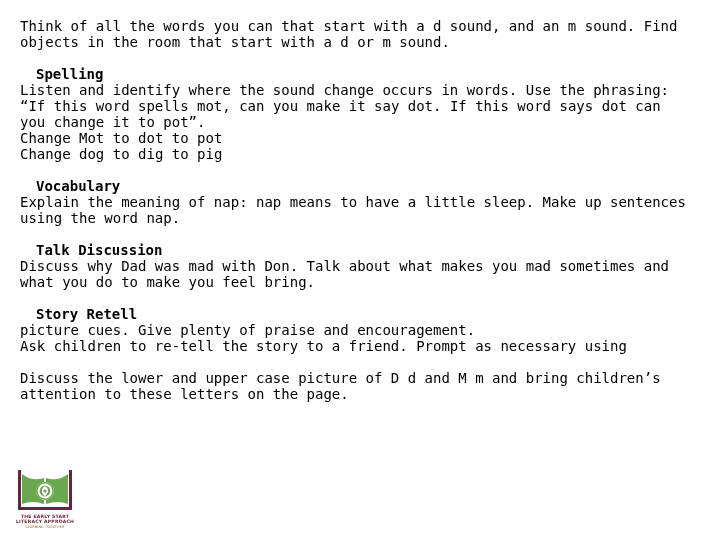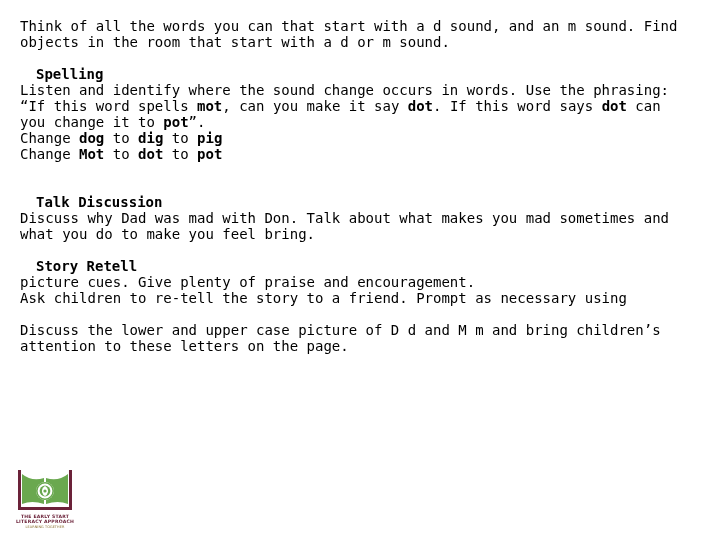--- a/index.html
+++ b/index.html
@@ -42,21 +42,21 @@
   .line.head {
     font-weight: bold;
     margin-left: 16px;
   }
 
   .spacer {
     height: 16px;
   }
 
   .b {
-    font-weight: bold;
+    font-weight: normal;
   }
 
   
   .logo {
     position: absolute;
     left: 12px;
     top: 470px;
     width: 66px;
     height: 64px;
   }
@@ -127,26 +127,31 @@
       <div class="line">objects in the room that start with a d or m sound.</div>
     </div>
 
     <div class="spacer"></div>
 
     <div>
       <div class="line head">Spelling</div>
       <div class="line">Listen and identify where the sound change occurs in words. Use the phrasing:</div>
       <div class="line">“If this word spells <span class="b">mot</span>, can you make it say <span class="b">dot</span>. If this word says <span class="b">dot</span> can</div>
       <div class="line">you change it to <span class="b">pot</span>”.</div>
+      <div class="line">Change <span class="b">Mot</span> to <span class="b">dot</span> to <span class="b">pot</span></div>
       <div class="line">Change <span class="b">dog</span> to <span class="b">dig</span> to <span class="b">pig</span></div>
-      <div class="line">Change <span class="b">Mot</span> to <span class="b">dot</span> to <span class="b">pot</span></div>
-    </div>
-
-    <div class="spacer"></div>
-
+    </div>
+
+    <div class="spacer"></div>
+
+    <div>
+      <div class="line head">Vocabulary</div>
+      <div class="line">Explain the meaning of nap: nap means to have a little sleep. Make up sentences</div>
+      <div class="line">using the word nap.</div>
+    </div>
 
     <div class="spacer"></div>
 
     <div>
       <div class="line head">Talk Discussion</div>
       <div class="line">Discuss why Dad was mad with Don. Talk about what makes you mad sometimes and</div>
       <div class="line">what you do to make you feel bring.</div>
     </div>
 
     <div class="spacer"></div>

